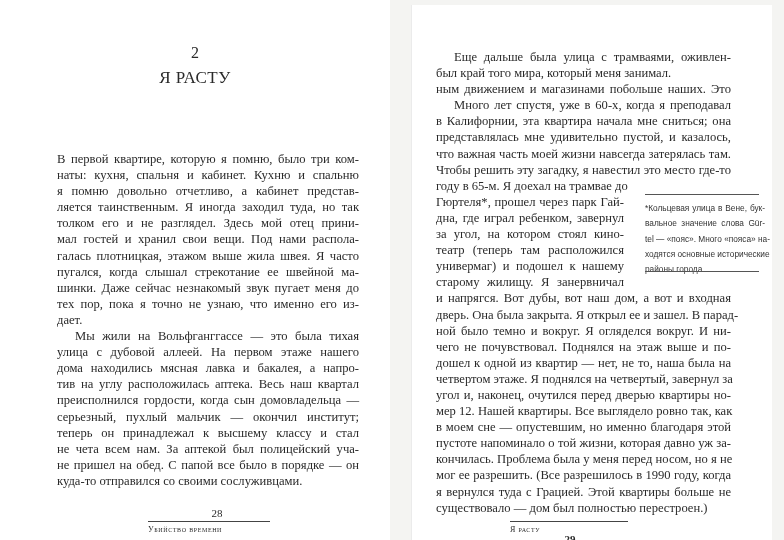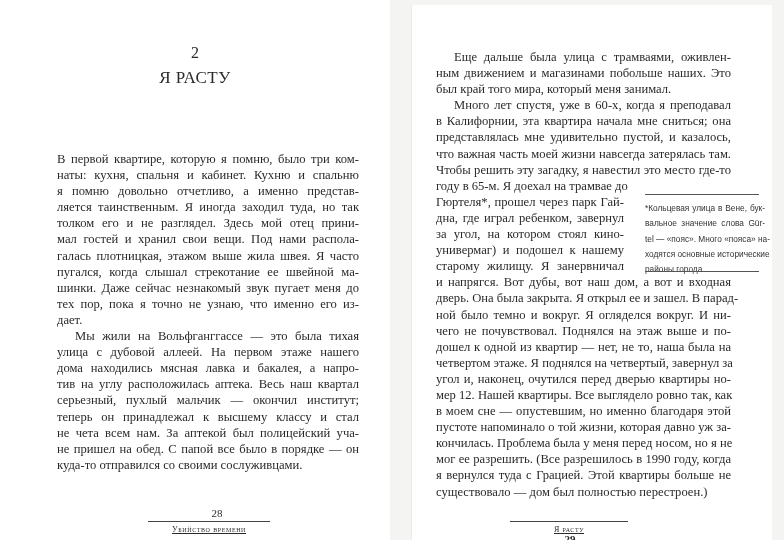--- a/index.html
+++ b/index.html
@@ -18,69 +18,71 @@
   #right-body { left:24px; top:44px; width:295px; }
   #right-body .narrow { width:188px; }
   .footnote-rule { position:absolute; left:233px; top:189px; width:114px; border-top:1px solid #555; }
   .footnote { position:absolute; left:233px; top:196px; width:120px; font-family:"Liberation Sans","DejaVu Sans",sans-serif;
               font-size:8.3px; line-height:15.3px; color:#333; }
   .footnote .fl { display:block; white-space:nowrap; text-align:justify; text-align-last:justify; }
   .footnote .fl.last { text-align-last:left; }
   .footnote-bottom-rule { position:absolute; left:233px; top:266px; width:114px; border-top:1px solid #555; }
   .folio { position:absolute; text-align:center; font-size:11px; }
   .folio-rule { position:absolute; border-top:1px solid #444; }
-  .runhead { position:absolute; text-align:center; font-size:8px; letter-spacing:0.6px; font-variant:small-caps;text-decoration:underline; }
+  .runhead { position:absolute; text-align:left; font-size:8px; letter-spacing:0.6px; font-variant:small-caps; }
 </style>
 </head>
 <body>
 
 <div class="page" id="left-page">
   <div class="ch-num">2</div>
   <div class="ch-title">Я РАСТУ</div>
   <div class="body-text" id="left-body">
     <span class="ln">В первой квартире, которую я помню, было три ком-</span>
     <span class="ln">наты: кухня, спальня и  кабинет. Кухню и спальню</span>
-    <span class="ln">я помню довольно отчетливо, а именно представ-</span>
+    <span class="ln">я помню довольно отчетливо, а кабинет представ-</span>
     <span class="ln">ляется таинственным. Я иногда заходил туда, но так</span>
     <span class="ln">толком его и не разглядел. Здесь мой отец прини-</span>
     <span class="ln">мал гостей и хранил свои вещи. Под нами распола-</span>
     <span class="ln">галась плотницкая, этажом выше жила швея. Я часто</span>
     <span class="ln">пугался, когда слышал стрекотание ее швейной ма-</span>
     <span class="ln">шинки. Даже сейчас незнакомый звук пугает меня до</span>
     <span class="ln">тех пор, пока я точно не узнаю, что именно его из-</span>
     <span class="ln last">дает.</span>
     <span class="ln indent">Мы жили на Вольфганггассе — это была тихая</span>
     <span class="ln">улица с дубовой аллеей. На первом этаже нашего</span>
     <span class="ln">дома находились мясная лавка и бакалея, а напро-</span>
     <span class="ln">тив на углу расположилась аптека. Весь наш квартал</span>
+    <span class="ln">преисполнился гордости, когда сын домовладельца —</span>
     <span class="ln">серьезный, пухлый мальчик — окончил институт;</span>
     <span class="ln">теперь он принадлежал к высшему классу и стал</span>
     <span class="ln">не чета всем нам. За аптекой был полицейский уча-</span>
     <span class="ln">не пришел на обед. С папой все было в порядке — он</span>
     <span class="ln last">куда-то отправился со своими сослуживцами.</span>
   </div>
   <div class="folio" style="left:157px; top:507px; width:120px;">28</div>
   <div class="folio-rule" style="left:148px; top:521px; width:122px;"></div>
   <div class="runhead" style="left:148px; top:525px; width:122px;">Убийство времени</div>
 </div>
 
 <div class="page" id="right-page">
   <div class="body-text" id="right-body">
     <span class="ln indent">Еще дальше была улица с трамваями, оживлен-</span>
+    <span class="ln last">был край того мира, который меня занимал.</span>
     <span class="ln">ным движением и магазинами побольше наших. Это</span>
-    <span class="ln last">был край того мира, который меня занимал.</span>
     <span class="ln indent">Много лет спустя, уже в 60-х, когда я преподавал</span>
     <span class="ln">в Калифорнии, эта квартира начала мне сниться; она</span>
     <span class="ln">представлялась мне удивительно пустой, и казалось,</span>
     <span class="ln">что важная часть моей жизни навсегда затерялась там.</span>
     <span class="ln">Чтобы решить эту загадку, я навестил это место где-то</span>
     <span class="ln narrow">году в 65-м. Я доехал на трамвае до</span>
     <span class="ln narrow">Гюртеля*, прошел через парк Гай-</span>
     <span class="ln narrow">дна, где играл ребенком, завернул</span>
     <span class="ln narrow">за угол, на котором стоял кино-</span>
+    <span class="ln narrow">театр (теперь там расположился</span>
     <span class="ln narrow">универмаг) и подошел к нашему</span>
     <span class="ln narrow">старому жилищу. Я занервничал</span>
     <span class="ln">и напрягся. Вот дубы, вот наш дом, а вот и входная</span>
     <span class="ln">дверь. Она была закрыта. Я открыл ее и зашел. В парад-</span>
     <span class="ln">ной было темно и вокруг. Я огляделся вокруг. И ни-</span>
     <span class="ln">чего не почувствовал. Поднялся на этаж выше и по-</span>
     <span class="ln">дошел к одной из квартир — нет, не то, наша была на</span>
     <span class="ln">четвертом этаже. Я поднялся на четвертый, завернул за</span>
     <span class="ln">угол и, наконец, очутился перед дверью квартиры но-</span>
     <span class="ln">мер 12. Нашей квартиры. Все выглядело ровно так, как</span>

